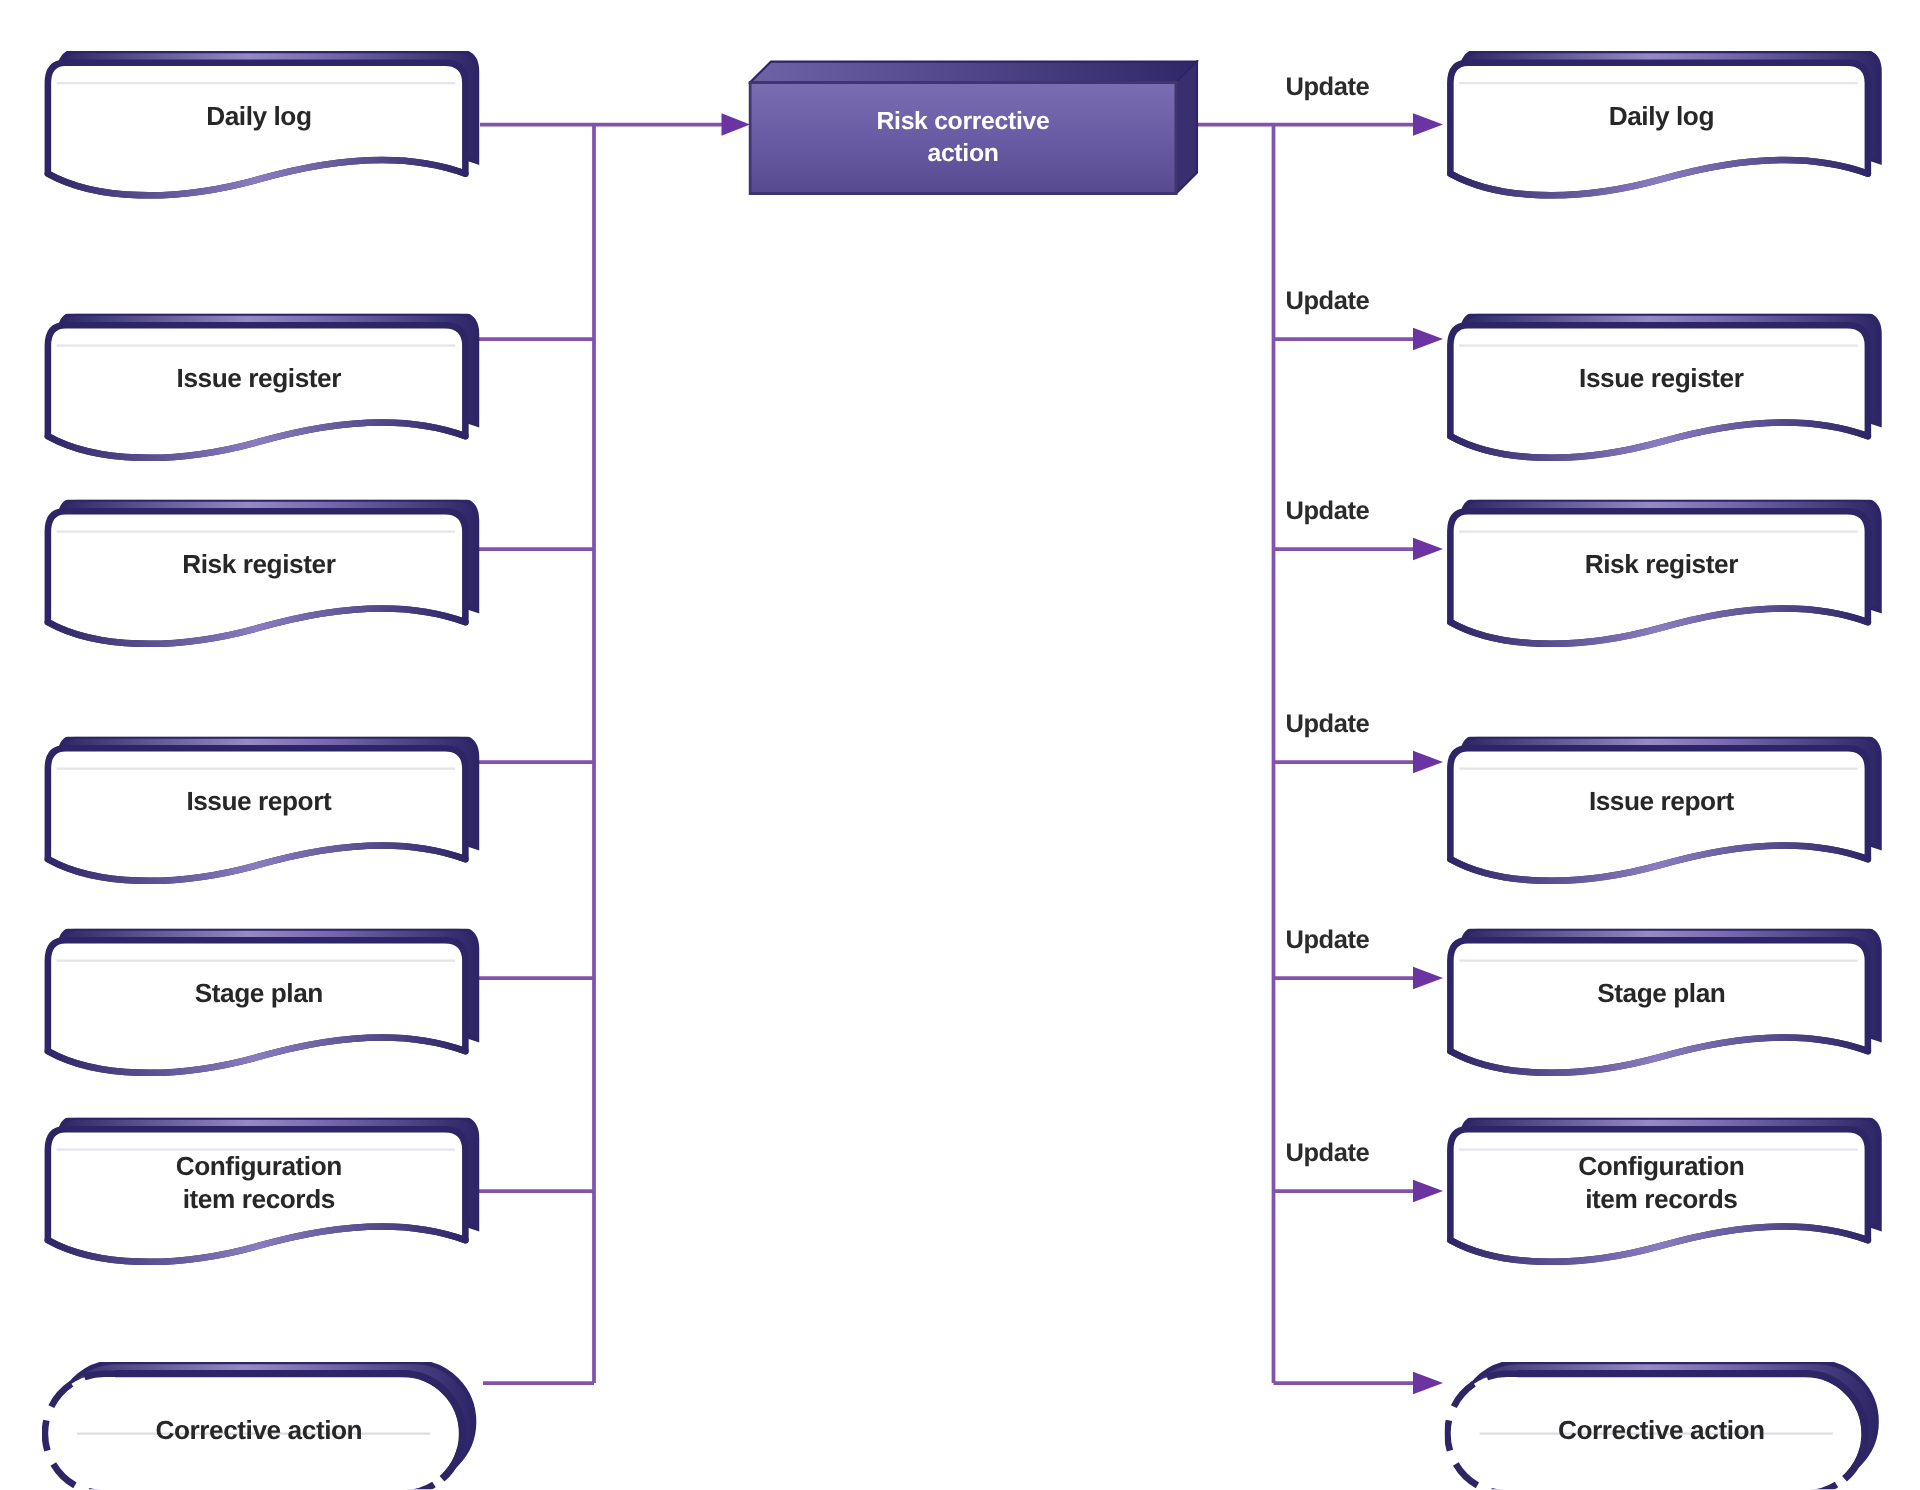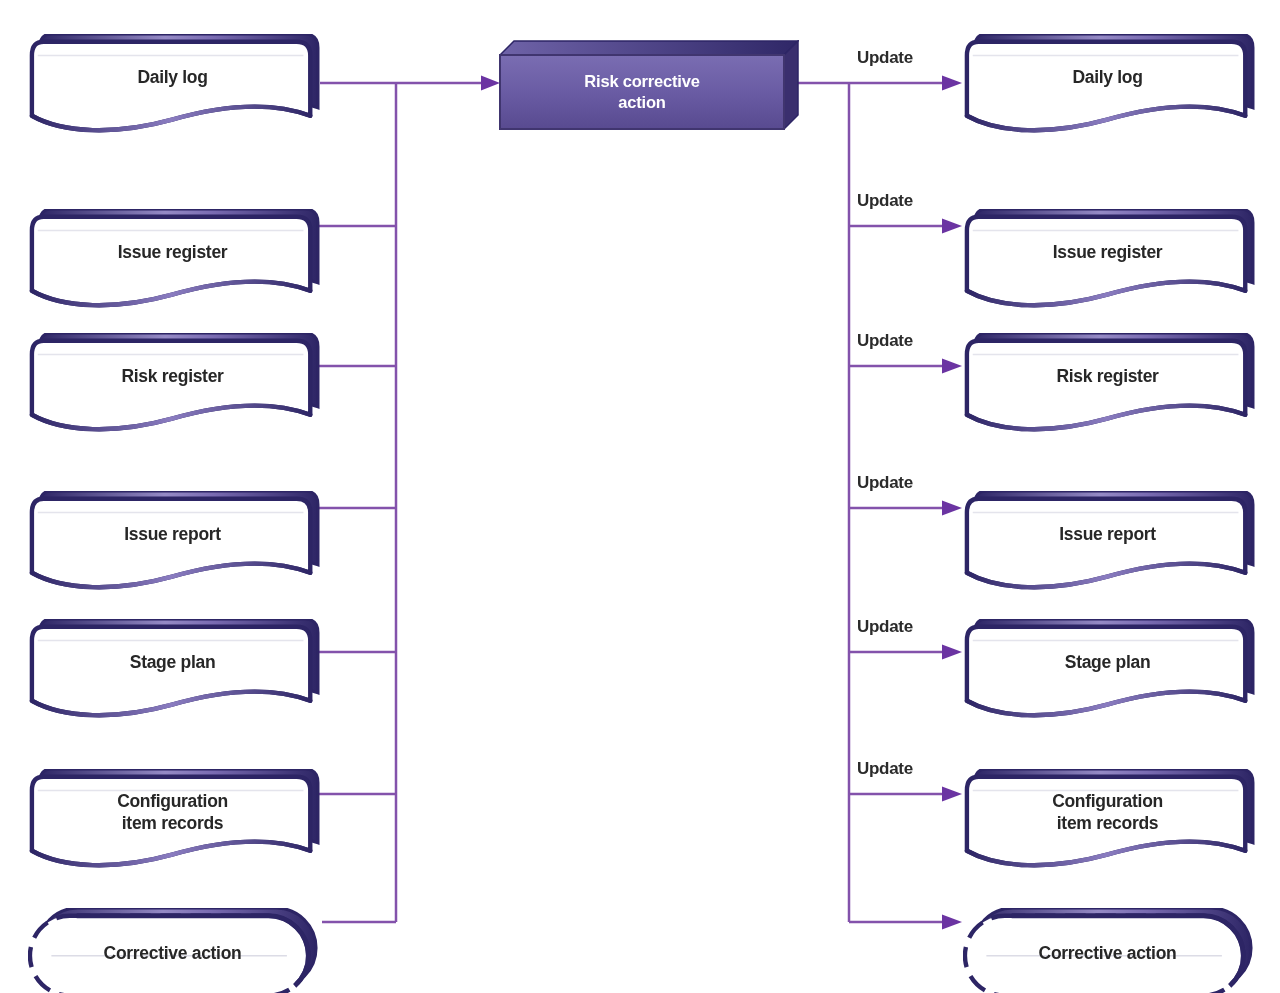--- a/index.html
+++ b/index.html
@@ -9,21 +9,21 @@
   .shape{position:absolute;width:292px;}
   .shape svg{display:block;width:100%;height:auto;}
   .lbl{
     position:absolute;left:4%;right:5%;top:5%;height:70%;
     display:flex;align-items:center;justify-content:center;
     text-align:center;font-weight:bold;font-size:17.5px;color:#272727;
     letter-spacing:-0.3px;line-height:1.22;white-space:pre-line;
   }
   .pill .lbl{top:8%;height:82%;}
   .left{left:28px;} .right{left:963px;}
-  .r0{top:34px;} .r1{top:177px;margin-top:32px;} .r2{top:333px;} .r3{top:459px;margin-top:32px;} .r4{top:619px;} .r5{top:745px;margin-top:24px;}
+  .r0{top:34px;} .r1{top:177px;margin-top:32px;} .r2{top:333px;} .r3{top:459px;margin-top:32px;} .r4{top:619px;} .r5{top:745px;}
   .r6{top:908px;}
   .process-box{position:absolute;left:499px;top:40px;width:300px;height:90px;}
   .process-box svg{display:block;width:300px;height:90px;}
   .box-lbl{
     position:absolute;left:1px;top:15px;width:284px;height:74px;
     display:flex;align-items:center;justify-content:center;text-align:center;
     color:#ffffff;font-weight:bold;font-size:16.5px;letter-spacing:-0.2px;
     line-height:1.25;white-space:pre-line;
   }
   .update{

